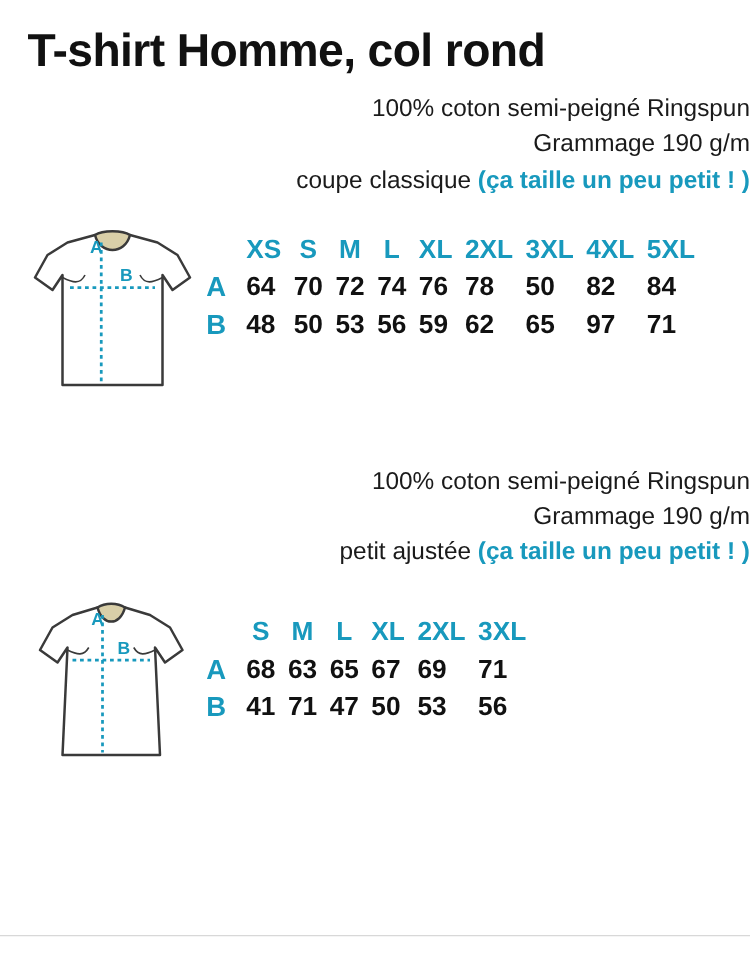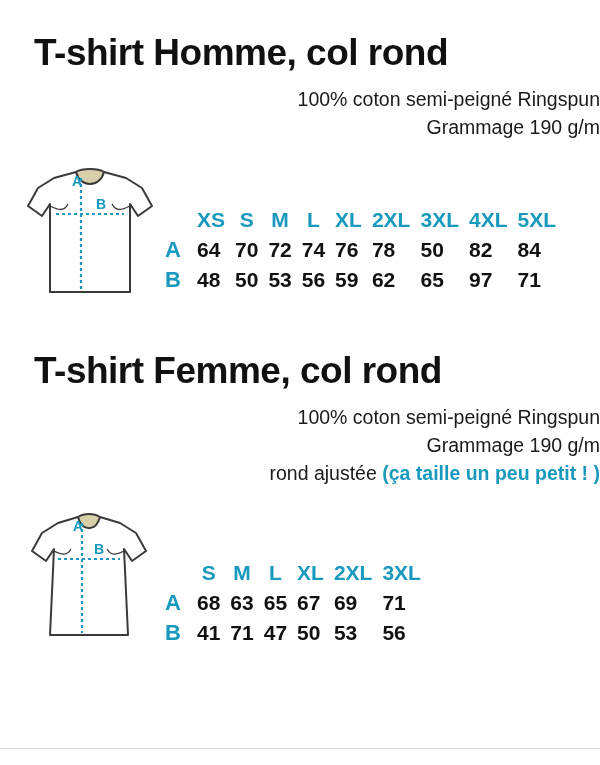--- a/index.html
+++ b/index.html
@@ -21,21 +21,21 @@
     position: relative;
   }
   .section {
     position: relative;
   }
   .title {
     font-size: 37px;
     font-weight: bold;
     letter-spacing: -0.5px;
     color: #111111;
-    margin: 12px;
+    margin: 0;
     padding: 0 0 0 22px;
     line-height: 1.0;
   }
   .desc {
     padding: 0 0 0 22px;
     font-size: 19.5px;
     color: #1a1a1a;
     line-height: 1.45;
     text-align: right;
   }
@@ -59,21 +59,20 @@
   }
   .table-wrap {
     flex: 1 1 auto;
     padding-top: 18px;
   }
   table.sizes {
     border-collapse: collapse;
     font-size: 21px;
     font-weight: bold;
     color: #111111;
-    margin-top: 36px;
   }
   table.sizes th {
     color: #1899bd;
     font-weight: bold;
     font-size: 21px;
     padding: 0 5px 3px 5px;
     text-align: center;
     white-space: nowrap;
   }
   table.sizes td {
@@ -108,20 +107,21 @@
 <body>
 
 <div class="page">
 
   <div class="section" style="padding-top:22px;">
     <h1 class="title">T-shirt Homme, col rond</h1>
 
     <div class="desc" style="margin-top:14px;">
       <div>100% coton semi-peigné Ringspun</div>
       <div>Grammage 190 g/m</div>
+      <div><span>coupe classique </span><span class="accent">(ça taille un peu petit ! )</span></div>
     </div>
 
     <div class="figure-row" style="margin-top:12px;">
 
       <div class="tshirt-wrap">
         <svg width="140" height="150" viewBox="0 0 140 150">
 
           <path d="M34 24 L18 34 L8 52 L22 62 L30 50 L30 138 L110 138 L110 50 L118 62 L132 52 L122 34 L106 24 L84 18 L56 18 Z" fill="#ffffff" stroke="#3a3a3a" stroke-width="2" stroke-linejoin="round"></path>
 
           <path d="M56 18 C60 34, 80 34, 84 18 C78 14, 62 14, 56 18 Z" fill="#d9cfa8" stroke="#3a3a3a" stroke-width="2"></path>
@@ -182,26 +182,25 @@
               <td>71</td>
             </tr>
           </tbody>
         </table>
       </div>
 
     </div>
   </div>
 
   <div class="section" style="padding-top:32px;">
-    <h1 class="title">T-shirt Femme, col rond</h1>
 
     <div class="desc" style="margin-top:14px;">
       <div>100% coton semi-peigné Ringspun</div>
       <div>Grammage 190 g/m</div>
-      <div><span>rond ajustée </span><span class="accent">(ça taille un peu petit ! )</span></div>
+      <div><span>petit ajustée </span><span class="accent">(ça taille un peu petit ! )</span></div>
     </div>
 
     <div class="figure-row" style="margin-top:12px;">
 
       <div class="tshirt-wrap">
         <svg width="140" height="150" viewBox="0 0 140 150">
           <path d="M38 24 L22 34 L12 52 L26 62 L34 50 L30 136 L108 136 L104 50 L112 62 L126 52 L116 34 L100 24 L80 18 L58 18 Z" fill="#ffffff" stroke="#3a3a3a" stroke-width="2" stroke-linejoin="round"></path>
           <path d="M58 18 C62 33, 76 33, 80 18 C74 14, 64 14, 58 18 Z" fill="#d9cfa8" stroke="#3a3a3a" stroke-width="2"></path>
           <path d="M34 52 C42 56, 47 57, 51 50" fill="none" stroke="#3a3a3a" stroke-width="1.3"></path>
           <path d="M104 52 C96 56, 91 57, 87 50" fill="none" stroke="#3a3a3a" stroke-width="1.3"></path>

